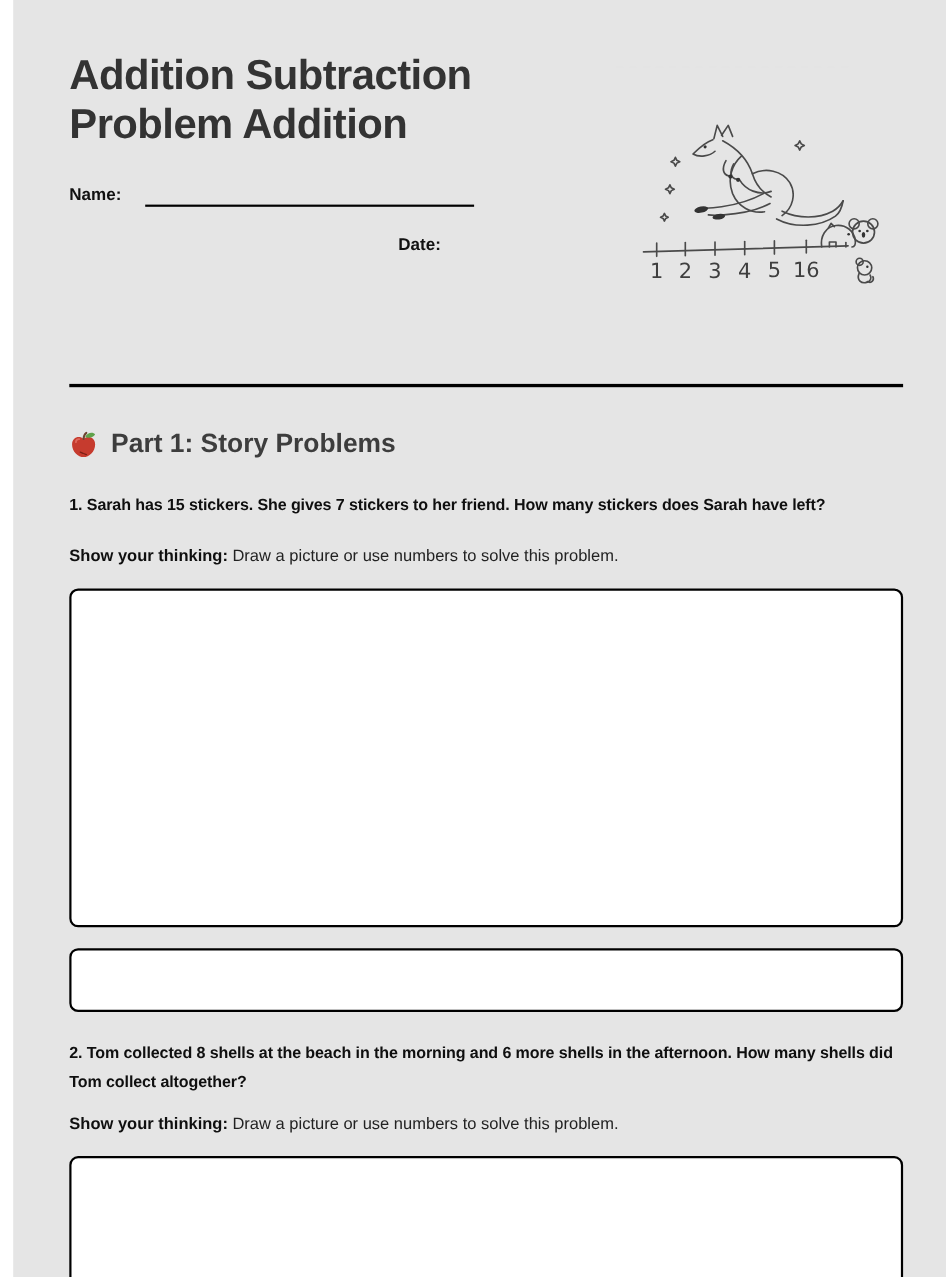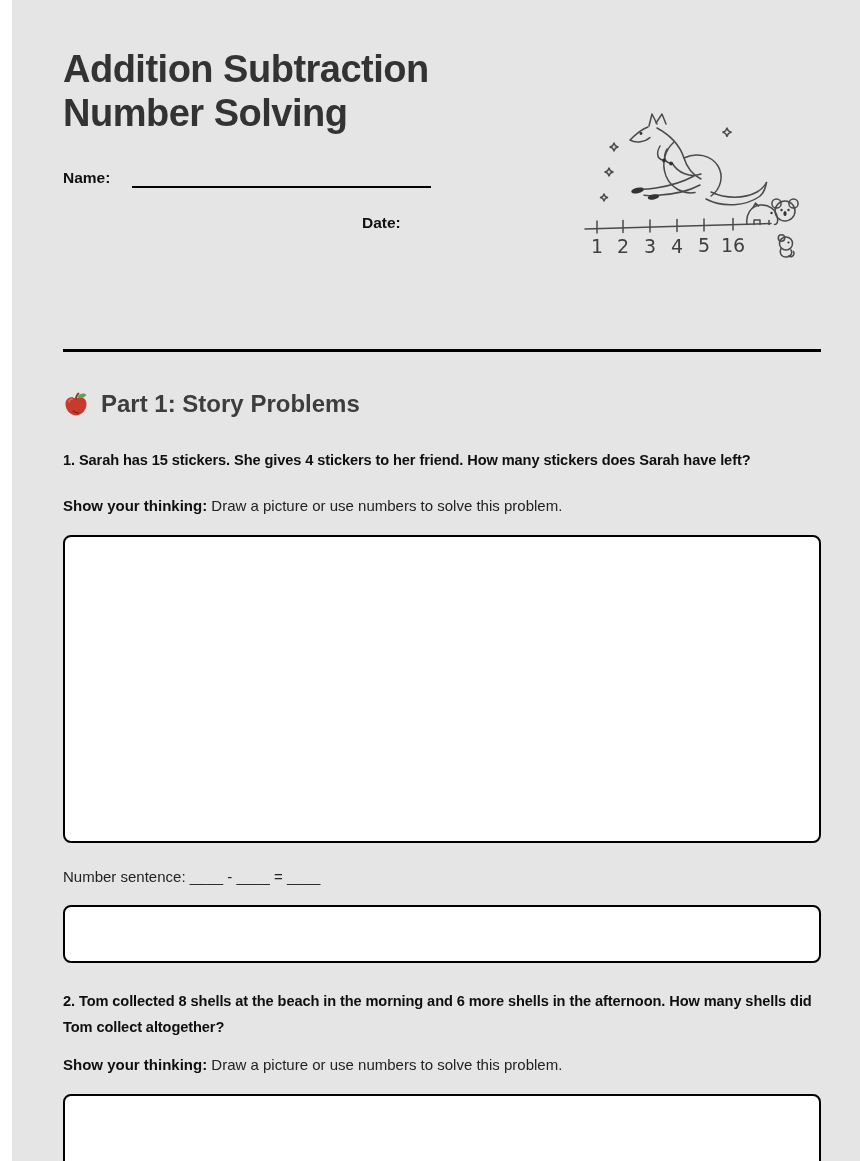--- a/index.html
+++ b/index.html
@@ -118,21 +118,21 @@
   .nl-num { font-family:"DejaVu Sans", sans-serif; font-size:19px; fill:#3f3f3f; }
 </style>
 </head>
 <body>
 
 <div class="page">
   <div class="content">
 
     <h1 class="title">
       <span>Addition Subtraction</span><br>
-      <span>Number Solving</span>
+      <span>Problem Addition</span>
     </h1>
 
     <div class="field-row name">
       <span class="field-label">Name:</span>
       <span class="field-line"></span>
     </div>
 
     <div class="field-row date">
       <span class="field-label">Date:</span>
       <span class="field-line"></span>
@@ -144,27 +144,26 @@
       <svg class="apple" viewBox="0 0 26 26">
         <path d="M13 8 C9 4.5, 2.5 6.5, 2.5 13 C2.5 19.5, 8 24.5, 13 24.5 C18 24.5, 23.5 19.5, 23.5 13 C23.5 6.5, 17 4.5, 13 8 Z" fill="#c63b2e"></path>
         <path d="M6 11 C6 9, 7.5 8, 9 8.2" stroke="#e0695c" stroke-width="1.6" fill="none" stroke-linecap="round"></path>
         <path d="M13 8 C13 5.5, 13.8 3.8, 15.5 2.5" stroke="#6d4530" stroke-width="1.8" fill="none" stroke-linecap="round"></path>
         <path d="M14.5 6 C16.5 1.8, 22 1.5, 23.5 4 C21 7.5, 16.5 7.5, 14.5 6 Z" fill="#5fa24b"></path>
         <path d="M10 20 l2.5 1.2 M13.5 21.5 l2 0.8" stroke="#7a1f16" stroke-width="1.2" stroke-linecap="round"></path>
       </svg>
       <span>Part 1: Story Problems</span>
     </h2>
 
-    <p class="problem">1. Sarah has 15 stickers. She gives 4 stickers to her friend. How many stickers does Sarah have left?</p>
+    <p class="problem">1. Sarah has 15 stickers. She gives 7 stickers to her friend. How many stickers does Sarah have left?</p>
 
     <p class="show-line"><b>Show your thinking:</b><span> Draw a picture or use numbers to solve this problem.</span></p>
 
     <div class="draw-box"></div>
 
-    <p class="num-sentence">Number sentence: ____ - ____ = ____</p>
 
     <div class="answer-box"></div>
 
     <p class="problem two-line">2. Tom collected 8 shells at the beach in the morning and 6 more shells in the afternoon. How many shells did Tom collect altogether?</p>
 
     <p class="show-line second"><b>Show your thinking:</b><span> Draw a picture or use numbers to solve this problem.</span></p>
 
     <div class="draw-box cut"></div>
 
   </div>

